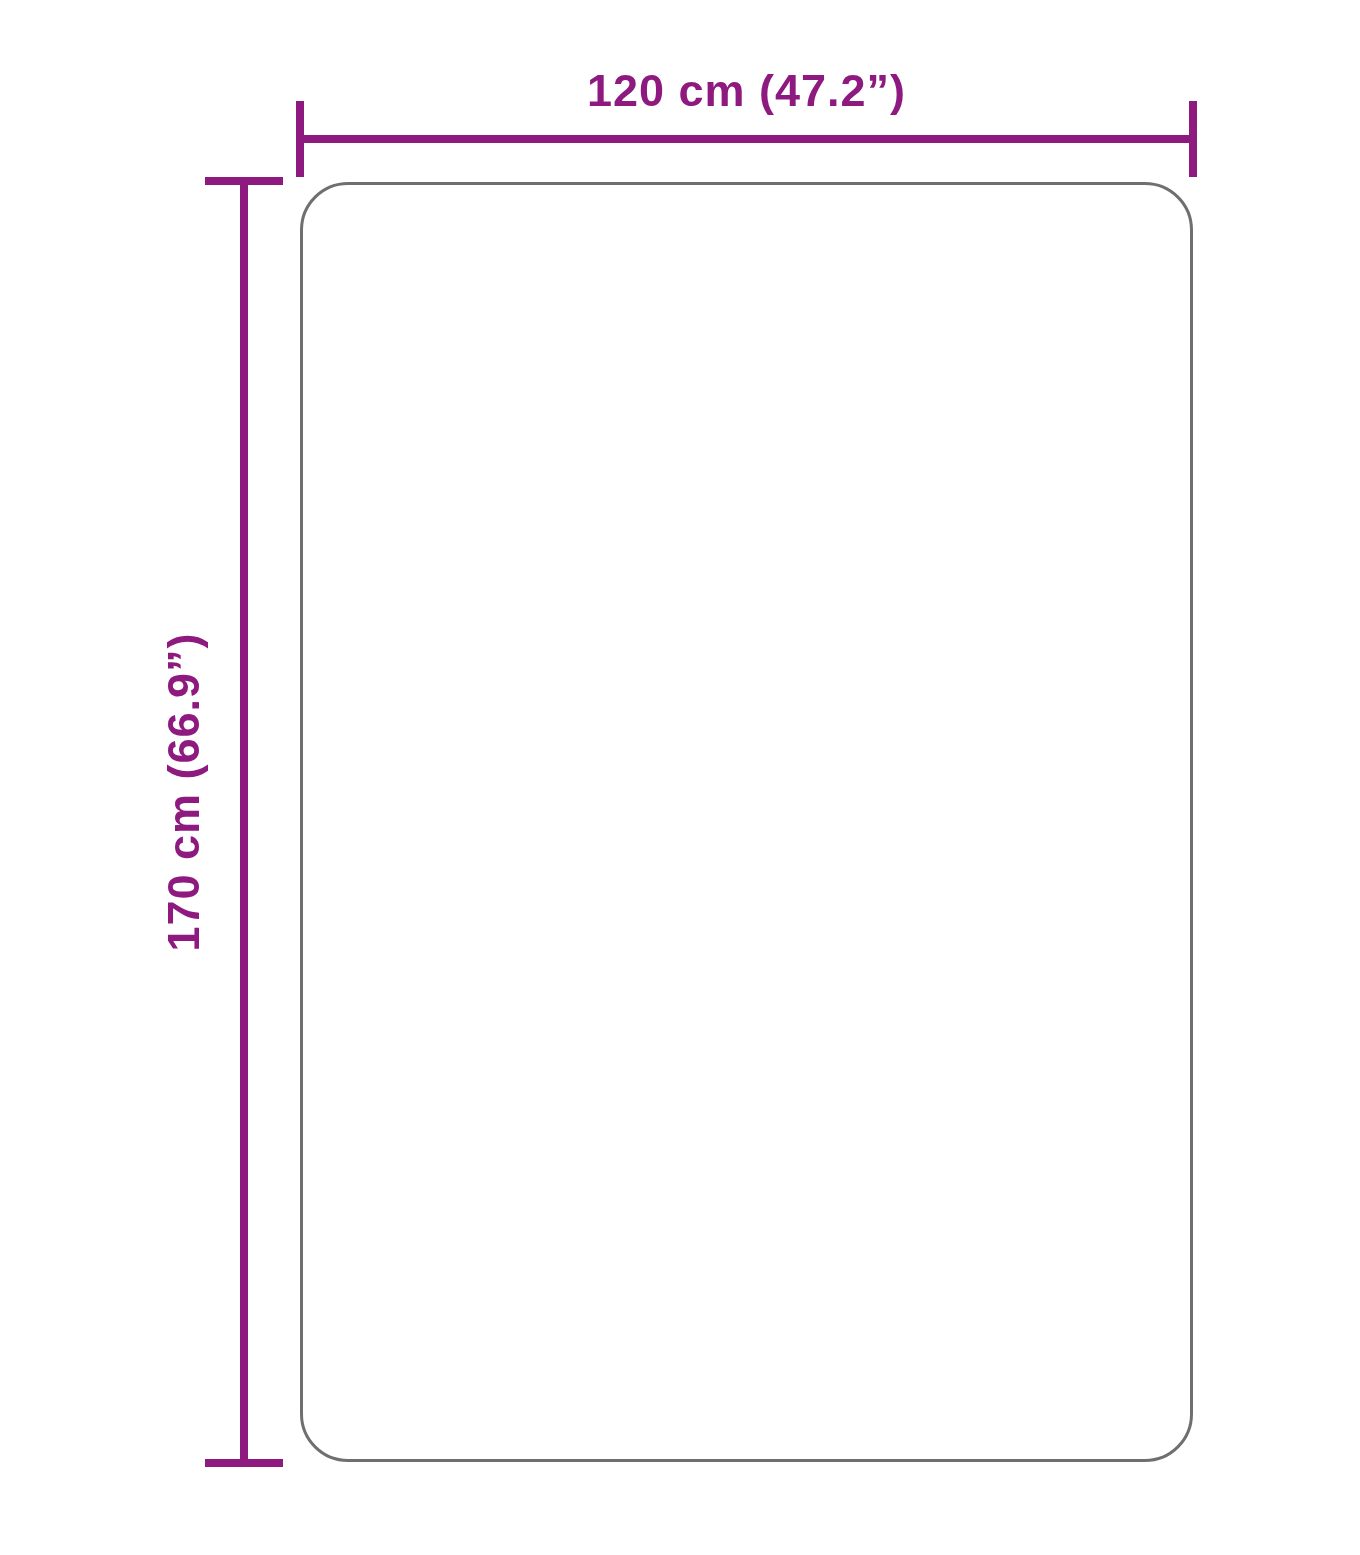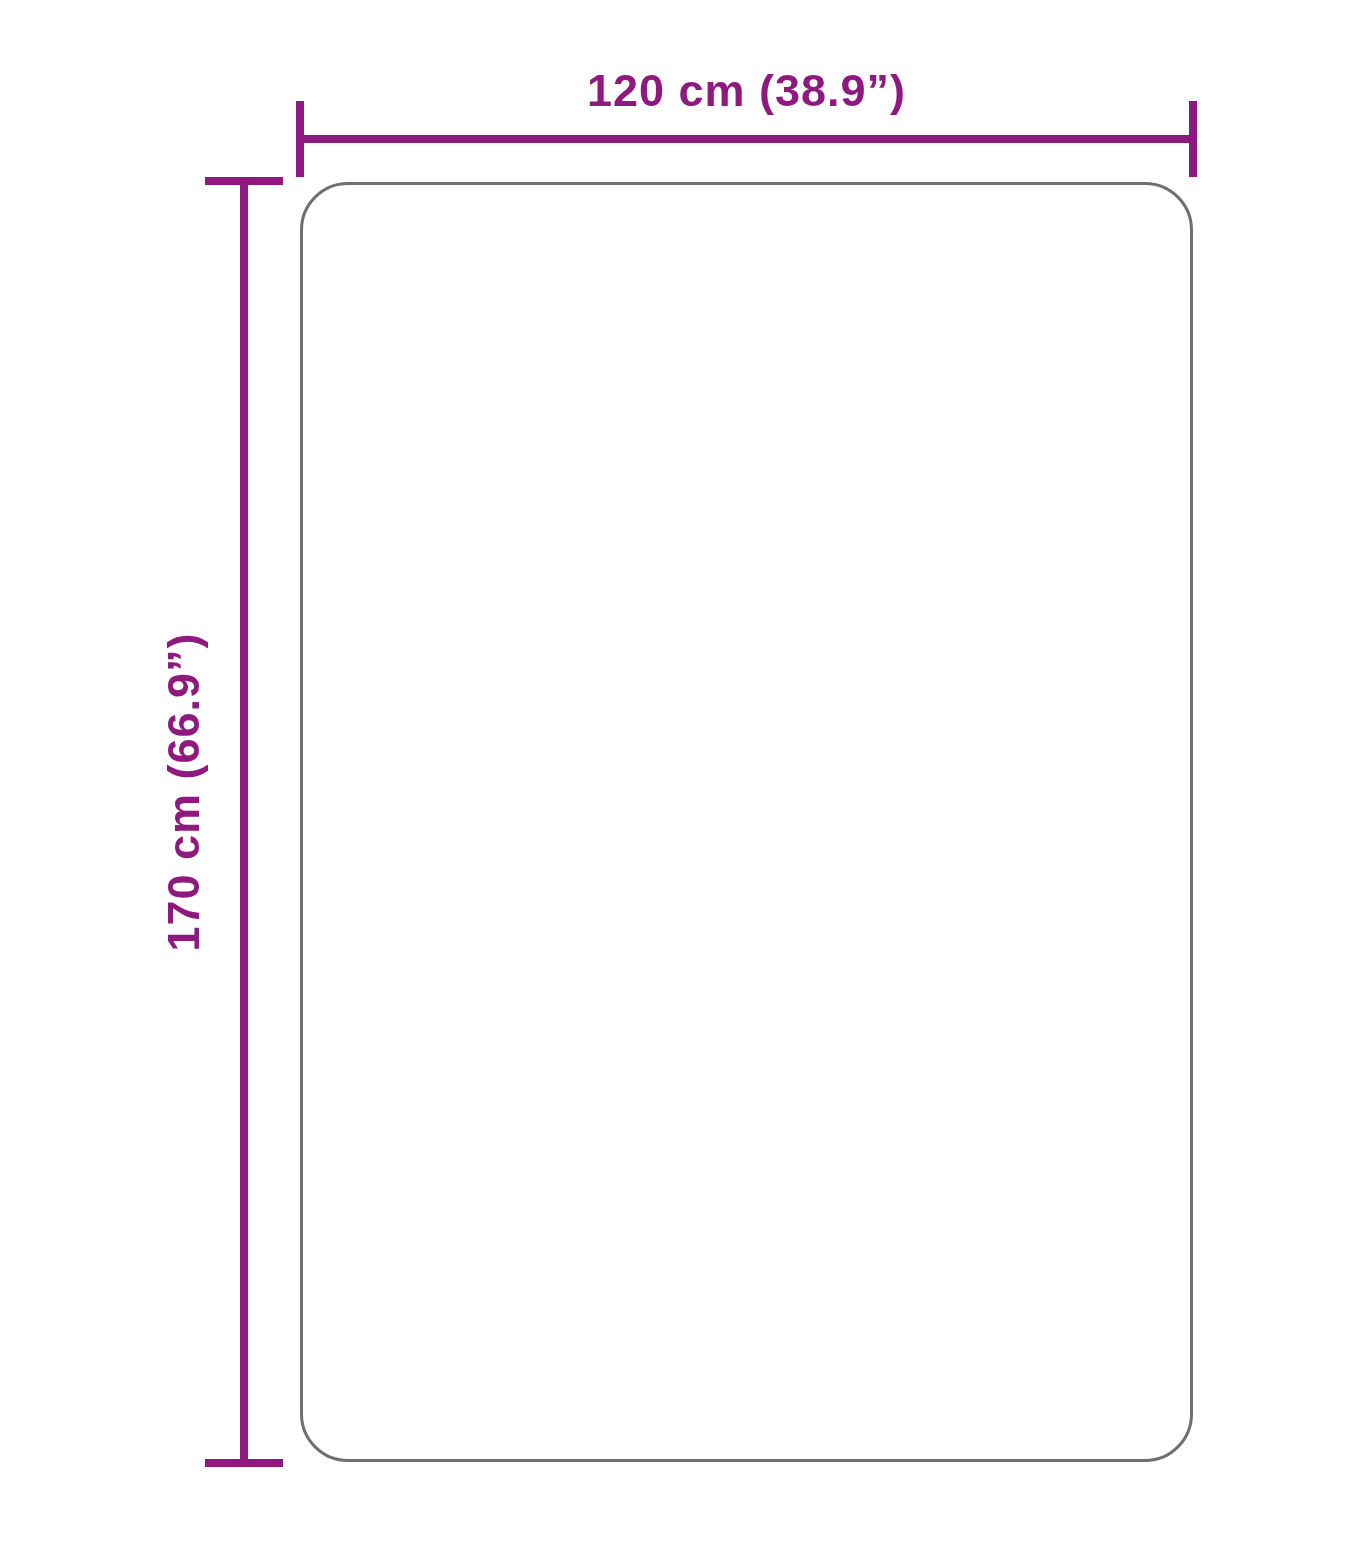--- a/index.html
+++ b/index.html
@@ -69,21 +69,21 @@
     border: 3px solid var(--outline-gray);
     border-radius: 48px;
     background: var(--background);
   }
 </style>
 </head>
 <body>
 
 <div class="canvas">
 
-  <div class="dim-label width">120 cm (38.9”)</div>
+  <div class="dim-label width">120 cm (47.2”)</div>
   <div class="dim-line h-line"></div>
   <div class="dim-line h-tick left"></div>
   <div class="dim-line h-tick right"></div>
 
   <div class="dim-label height">170 cm (66.9”)</div>
   <div class="dim-line v-line"></div>
   <div class="dim-line v-tick top"></div>
   <div class="dim-line v-tick bottom"></div>
 
   <div class="outline-rect"></div>

